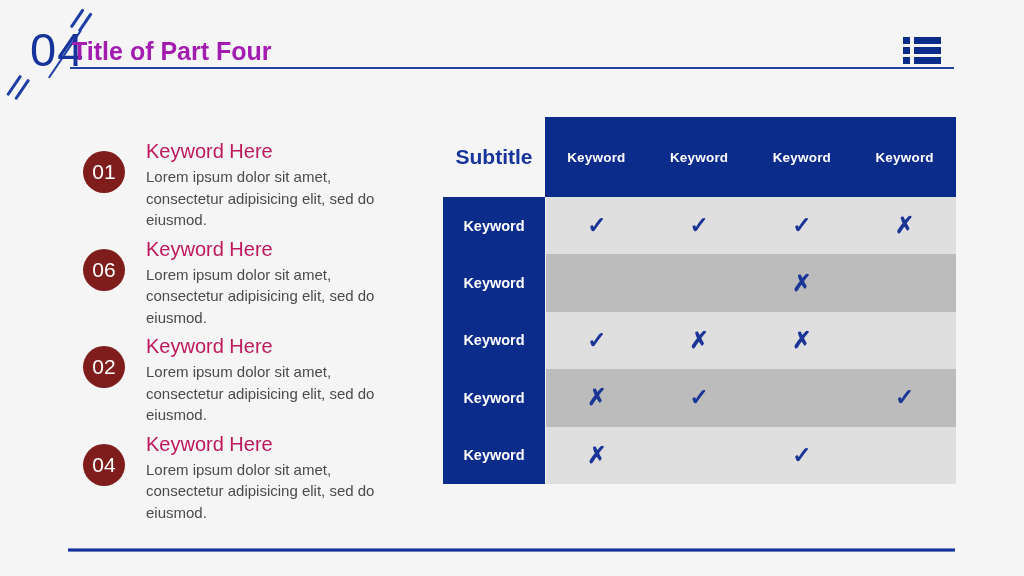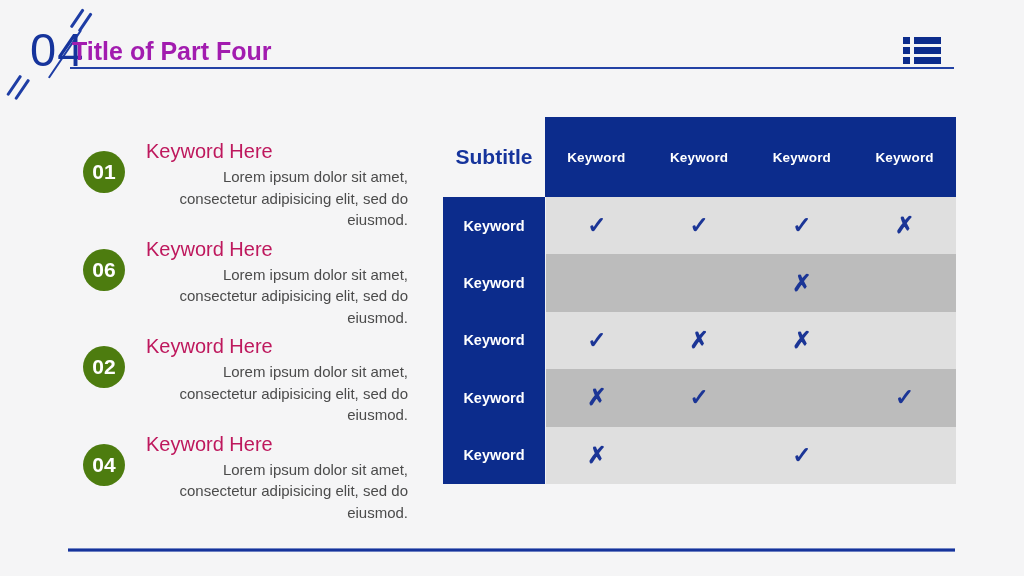--- a/index.html
+++ b/index.html
@@ -32,28 +32,28 @@
   .menu-icon { position:absolute; left:903px; top:37px; width:38px; }
   .menu-icon .row { display:flex; align-items:center; margin-bottom:3px; }
   .menu-icon .sq  { width:7px; height:7px; background:#0c2c8c; margin-right:4px; }
   .menu-icon .bar { width:27px; height:7px; background:#0c2c8c; }
 
   
   .items { position:absolute; left:83px; top:140px; width:330px; }
   .item { display:flex; margin-bottom:7px; }
   .item-circle {
     flex:0 0 42px; width:42px; height:42px; border-radius:50%;
-    background:#4d7c0f; color:#ffffff;
-    display:flex; align-items:center; justify-content:center;
-    font-size:21px; font-weight:700; margin-top:11px;
+    background:#7f1d1d; color:#ffffff;
+    display:flex; align-items:center; justify-content:center;
+    font-size:21px; font-weight:400; margin-top:11px;
   }
   .item-text { margin-left:21px; width:262px; }
   .item-title { font-size:20px; font-weight:500; color:#be185d; margin-bottom:3px; }
   .item-body  { font-size:15px; color:#4b4b4b; line-height:21.5px; }
-  .item-body span { display:block;text-align:right; }
+  .item-body span { display:block; }
 
   
   .cmp-table { position:absolute; left:443px; top:117px; width:513px; }
   .t-row { display:grid; grid-template-columns:102px repeat(4, 1fr); }
   .t-header-row { height:80px; }
   .t-subtitle {
     display:flex; align-items:center; justify-content:center;
     font-size:21px; font-weight:700; color:#16349c; background:transparent;
   }
   .t-colhead {

